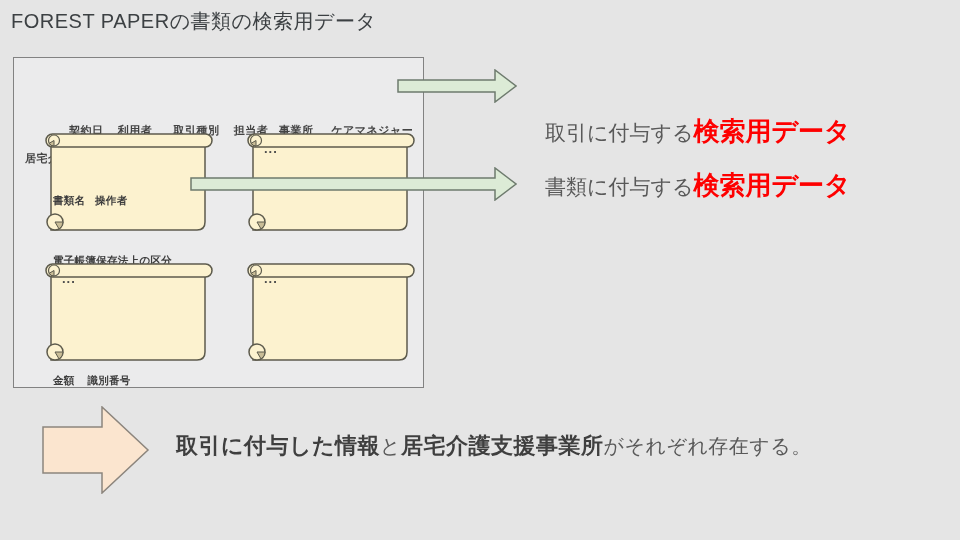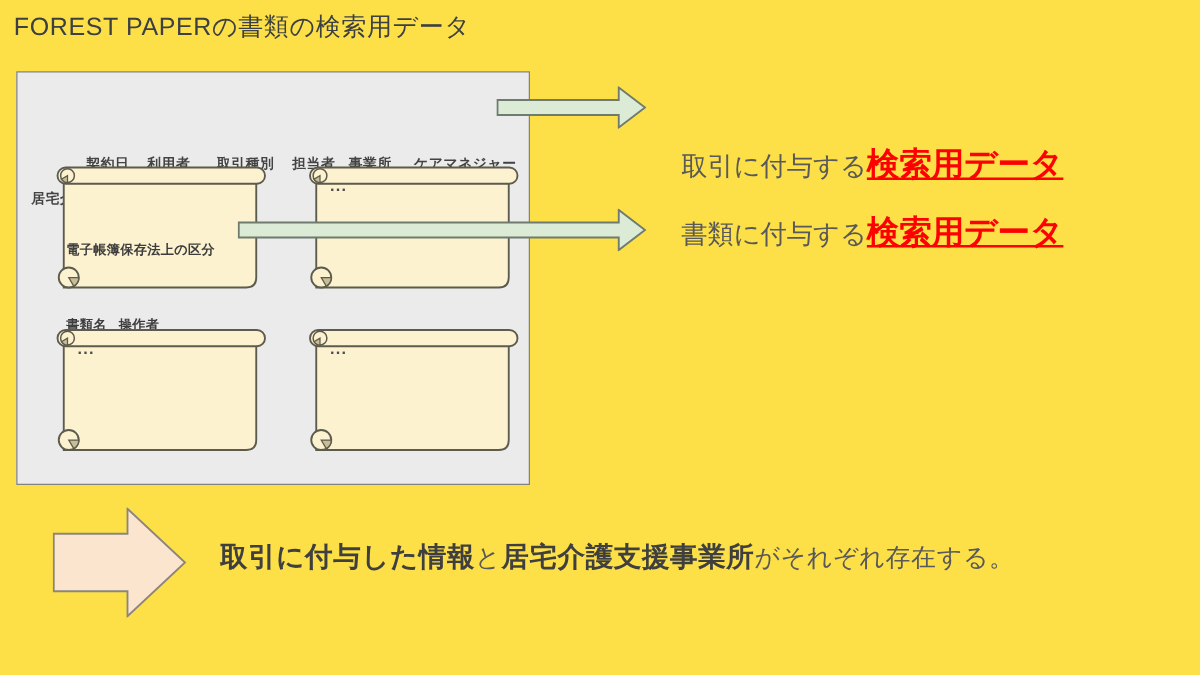--- a/index.html
+++ b/index.html
@@ -1,17 +1,17 @@
 <!DOCTYPE html>
 <html><head>
 <meta charset="utf-8">
 <style>
   html,body{margin:0;padding:0;background:#fff;}
   #stage{
-    position:relative;width:960px;height:540px;background:#fde047;overflow:hidden;
+    position:relative;width:960px;height:540px;background:#e5e5e5;overflow:hidden;
     font-family:"Liberation Sans","DejaVu Sans",sans-serif;
   }
   .abs{position:absolute;}
   #page-title{
     left:11px;top:8px;font-size:20px;color:#3c4043;letter-spacing:.5px;
   }
   
   #panel{
     left:13px;top:57px;width:411px;height:331px;
     background:#ebebec;border:1px solid #828282;box-sizing:border-box;
@@ -31,21 +31,21 @@
   }
   .scroll-dots{
     position:absolute;left:17px;top:8px;font-size:13px;font-weight:bold;
     color:#4d4d4d;letter-spacing:1px;
   }
   
   .annotation{position:absolute;display:flex;align-items:baseline;white-space:nowrap;}
   #annotation-transaction{left:545px;top:70px;margin-top:44px;}
   #annotation-document{left:545px;top:168px;justify-content:flex-end;}
   .annotation .prefix{font-size:21px;color:#595959;}
-  .annotation .highlight{font-size:26px;font-weight:bold;color:#fe0000;text-decoration:underline;}
+  .annotation .highlight{font-size:26px;font-weight:bold;color:#fe0000;}
   
   #conclusion{
     position:absolute;left:176px;top:431px;white-space:nowrap;
     display:flex;align-items:baseline;
   }
   #conclusion .strong{font-size:22px;font-weight:bold;color:#3f3f3f;letter-spacing:.5px;}
   #conclusion .plain{font-size:20px;color:#595959;letter-spacing:.5px;}
 </style>
 </head>
 <body>
@@ -62,23 +62,24 @@
   <div class="scroll" style="left:45px;top:133px;">
     <svg width="168" height="102" viewBox="0 0 168 102">
       <path d="M6,7 H160 V89 Q160,97 152,97 H6 Z" fill="#fcf2cf" stroke="#5d5b4d" stroke-width="1.5"></path>
       <rect x="1" y="1" width="166" height="13" rx="6.5" fill="#fcf2cf" stroke="#5d5b4d" stroke-width="1.5"></rect>
       <circle cx="9" cy="7.5" r="5.5" fill="#fcf2cf" stroke="#5d5b4d" stroke-width="1.2"></circle>
       <path d="M9,7.5 L9,13 A5.5,5.5 0 0 1 4.2,10.3 Z" fill="#c9bd97" stroke="#5d5b4d" stroke-width="1"></path>
       <circle cx="10" cy="89" r="8" fill="#fcf2cf" stroke="#5d5b4d" stroke-width="1.5"></circle>
       <path d="M10,89 L18,89 A8,8 0 0 1 14,95.9 Z" fill="#c9bd97" stroke="#5d5b4d" stroke-width="1"></path>
     </svg>
     <div class="scroll-text">
+      <div>書類名   操作者</div>
       <div>電子帳簿保存法上の区分</div>
-      <div>書類名   操作者</div>
       <div>アップロード日時</div>
+      <div>金額    識別番号</div>
     </div>
   </div>
 
   <div class="scroll" style="left:247px;top:133px;">
     <svg width="168" height="102" viewBox="0 0 168 102">
       <path d="M6,7 H160 V89 Q160,97 152,97 H6 Z" fill="#fcf2cf" stroke="#5d5b4d" stroke-width="1.5"></path>
       <rect x="1" y="1" width="166" height="13" rx="6.5" fill="#fcf2cf" stroke="#5d5b4d" stroke-width="1.5"></rect>
       <circle cx="9" cy="7.5" r="5.5" fill="#fcf2cf" stroke="#5d5b4d" stroke-width="1.2"></circle>
       <path d="M9,7.5 L9,13 A5.5,5.5 0 0 1 4.2,10.3 Z" fill="#c9bd97" stroke="#5d5b4d" stroke-width="1"></path>
       <circle cx="10" cy="89" r="8" fill="#fcf2cf" stroke="#5d5b4d" stroke-width="1.5"></circle>

